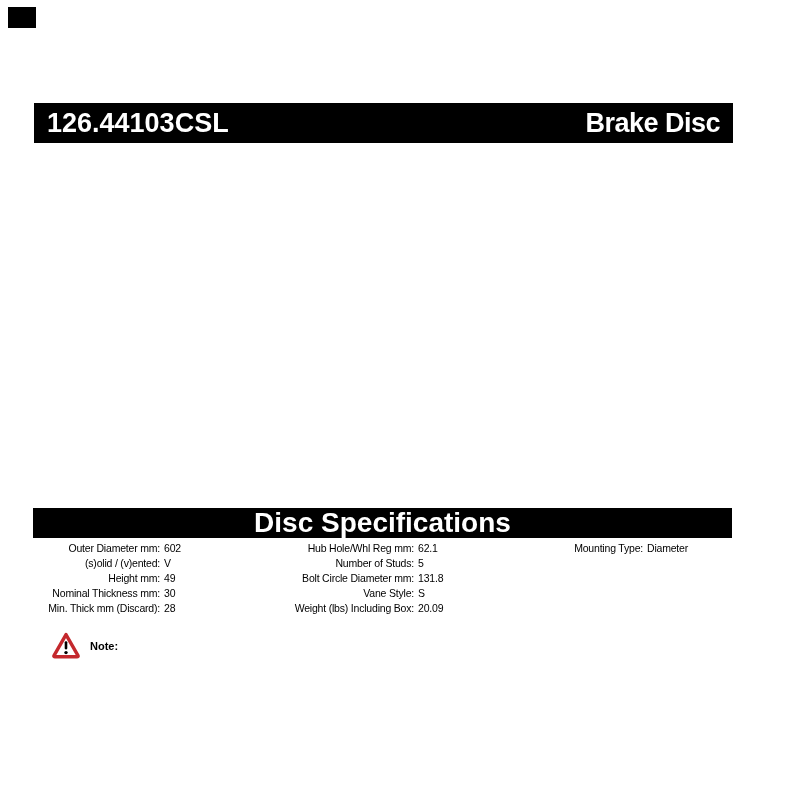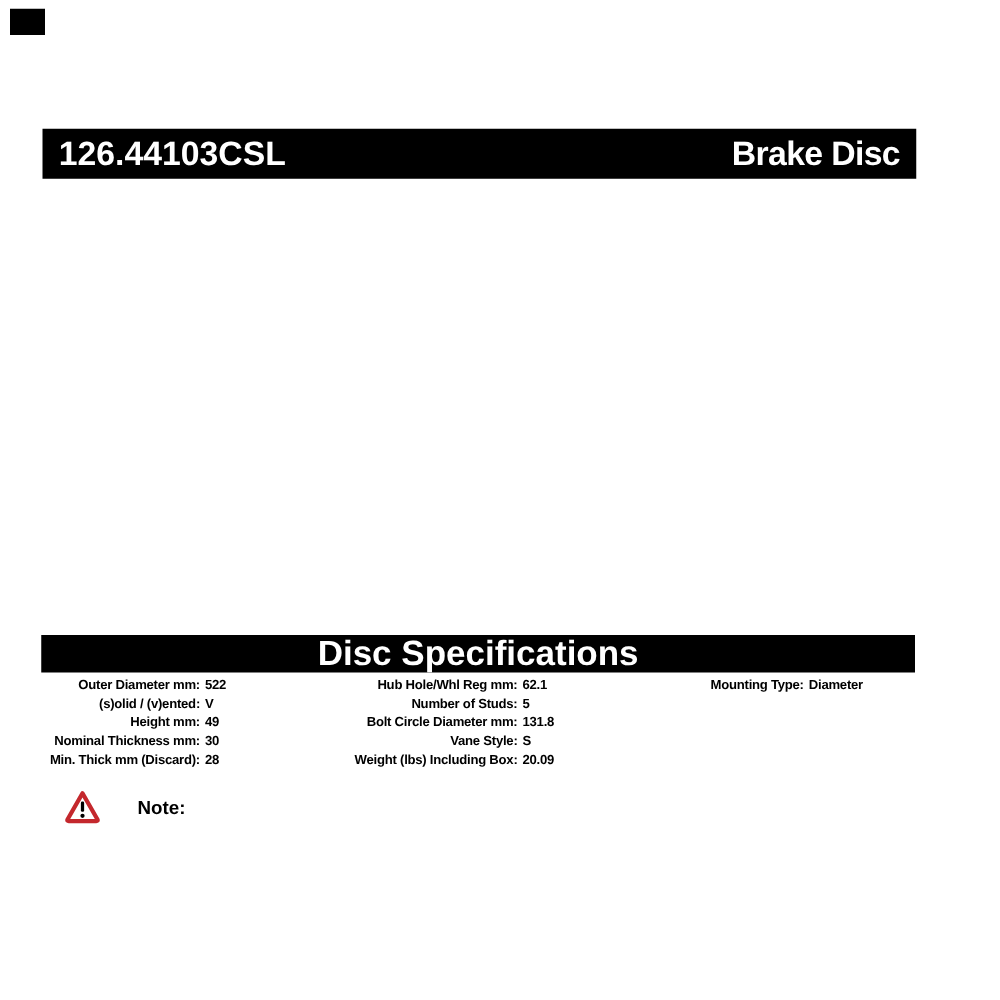--- a/index.html
+++ b/index.html
@@ -59,21 +59,21 @@
     justify-content: center;
     font-weight: bold;
     font-size: 28px;
     white-space: nowrap;
   }
   
   .spec-col {
     position: absolute;
     top: 541px;
     font-size: 10.5px;
-    font-weight: bold;
+    font-weight: normal;
     line-height: 15px;
     letter-spacing: -0.2px;
     white-space: nowrap;
   }
   .spec-row { display: flex; }
   .spec-row .lbl {
     flex: none;
     text-align: right;
   }
   .spec-row .val {
@@ -88,22 +88,22 @@
   .col3 .lbl { width: 165px; }
   
   .note-row {
     position: absolute;
     left: 52px;
     top: 632px;
     display: flex;
     align-items: center;
   }
   .note-label {
-    margin-left: 30px;
-    font-size: 15px;
+    margin-left: 10px;
+    font-size: 11px;
     font-weight: bold;
   }
   .warning-icon { display: block; }
 </style>
 </head>
 <body>
 
 <div class="page">
 
   <div class="corner-mark"></div>
@@ -113,21 +113,21 @@
     <span class="product-type">Brake Disc</span>
   </header>
 
   <section class="spec-title-bar">
     <span>Disc Specifications</span>
   </section>
 
   <div class="spec-col col1">
     <div class="spec-row">
       <span class="lbl">Outer Diameter mm:</span>
-      <span class="val">522</span>
+      <span class="val">602</span>
     </div>
     <div class="spec-row">
       <span class="lbl">(s)olid / (v)ented:</span>
       <span class="val">V</span>
     </div>
     <div class="spec-row">
       <span class="lbl">Height mm:</span>
       <span class="val">49</span>
     </div>
     <div class="spec-row">

